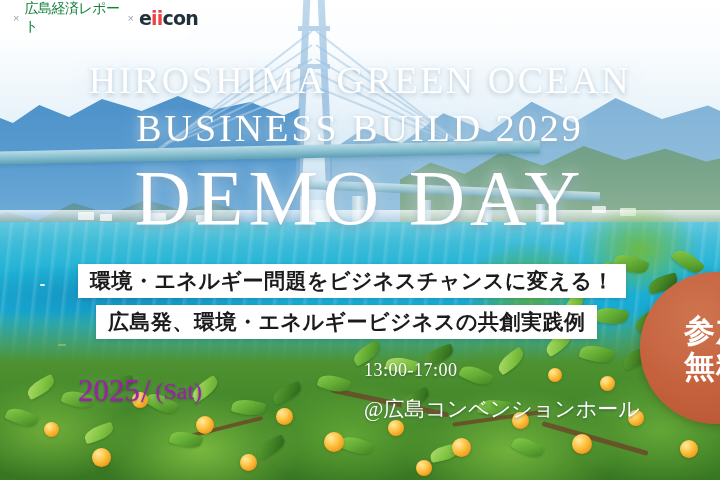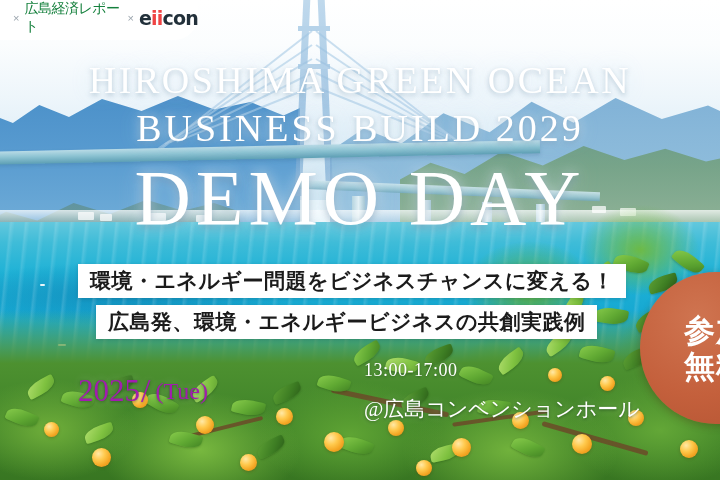--- a/index.html
+++ b/index.html
@@ -530,21 +530,21 @@
   <div class="band band-1">環境・エネルギー問題をビジネスチャンスに変える！</div>
 
   <div class="badge">
     <span class="badge-line">参加</span>
     <span class="badge-line">無料</span>
   </div>
 
   <div class="datebar">
     <span class="d-year">2025</span>
     <span class="d-slash">/</span>
-    <span class="d-dow">(Tue)</span>
+    <span class="d-dow">(Sat)</span>
   </div>
 
   <div class="infobar">
     <span class="i-time">13:00-17:00</span>
     <span class="i-venue">@広島コンベンションホール</span>
   </div>
 
   <div class="logo-pill">
     <span class="logo-x">×</span>
     <span class="logo-hkr">広島経済レポート</span>

